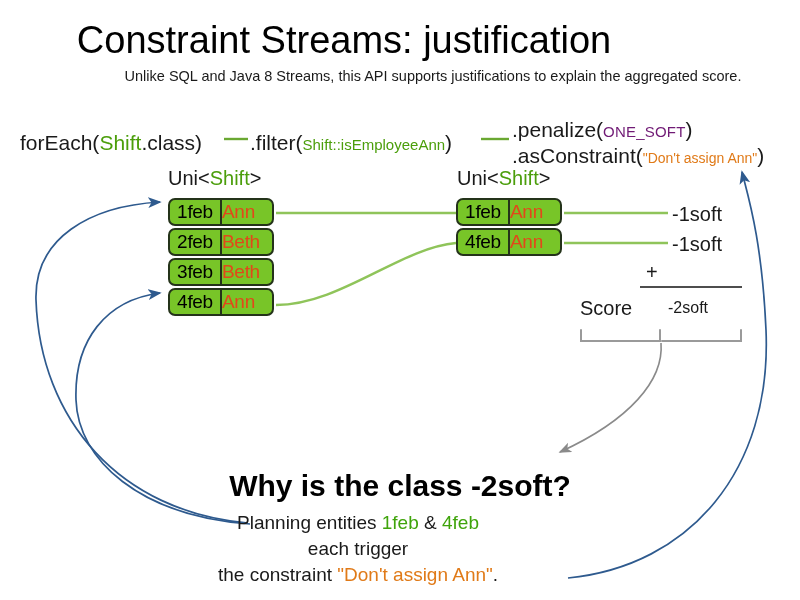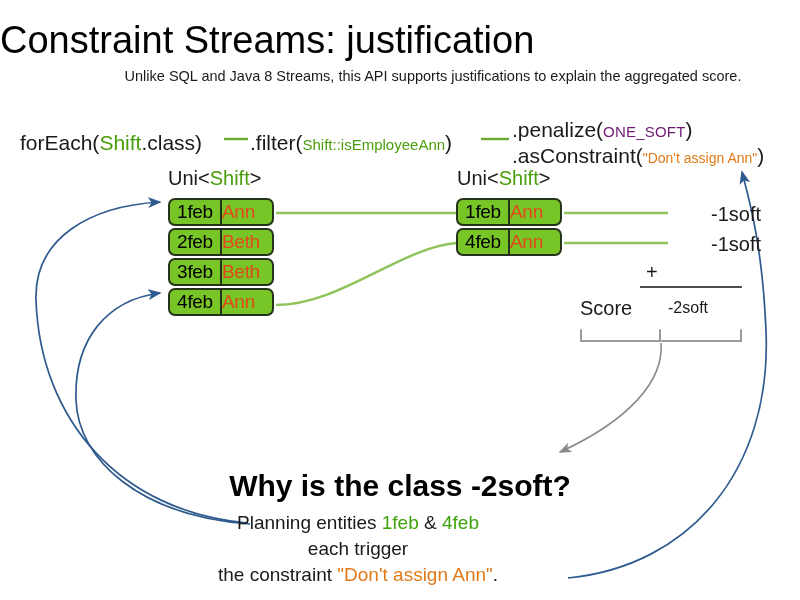--- a/index.html
+++ b/index.html
@@ -21,21 +21,21 @@
     left: 0; top: 0;
     width: 800px; height: 600px;
     pointer-events: none;
   }
 
   
   .title {
     position: absolute;
     left: 0; top: 18px;
     width: 688px;
-    text-align: left;
+    text-align: center;
     font-size: 38px;
     font-weight: normal;
     line-height: 44px;
     color: #000000;
     white-space: nowrap;
   }
   .subtitle {
     position: absolute;
     left: 0; top: 66px;
     width: 800px;
@@ -132,21 +132,20 @@
     letter-spacing: -0.3px;
   }
 
   
   .impact {
     position: absolute;
     font-size: 20px;
     line-height: 24px;
     color: #1a1a1a;
     white-space: nowrap;
-    margin-left: 39px;
   }
   .impact-1 { left: 672px; top: 202px; }
   .impact-2 { left: 672px; top: 232px; }
 
   .plus-sign {
     position: absolute;
     left: 646px; top: 261px;
     font-size: 20px;
     line-height: 22px;
     color: #1a1a1a;

